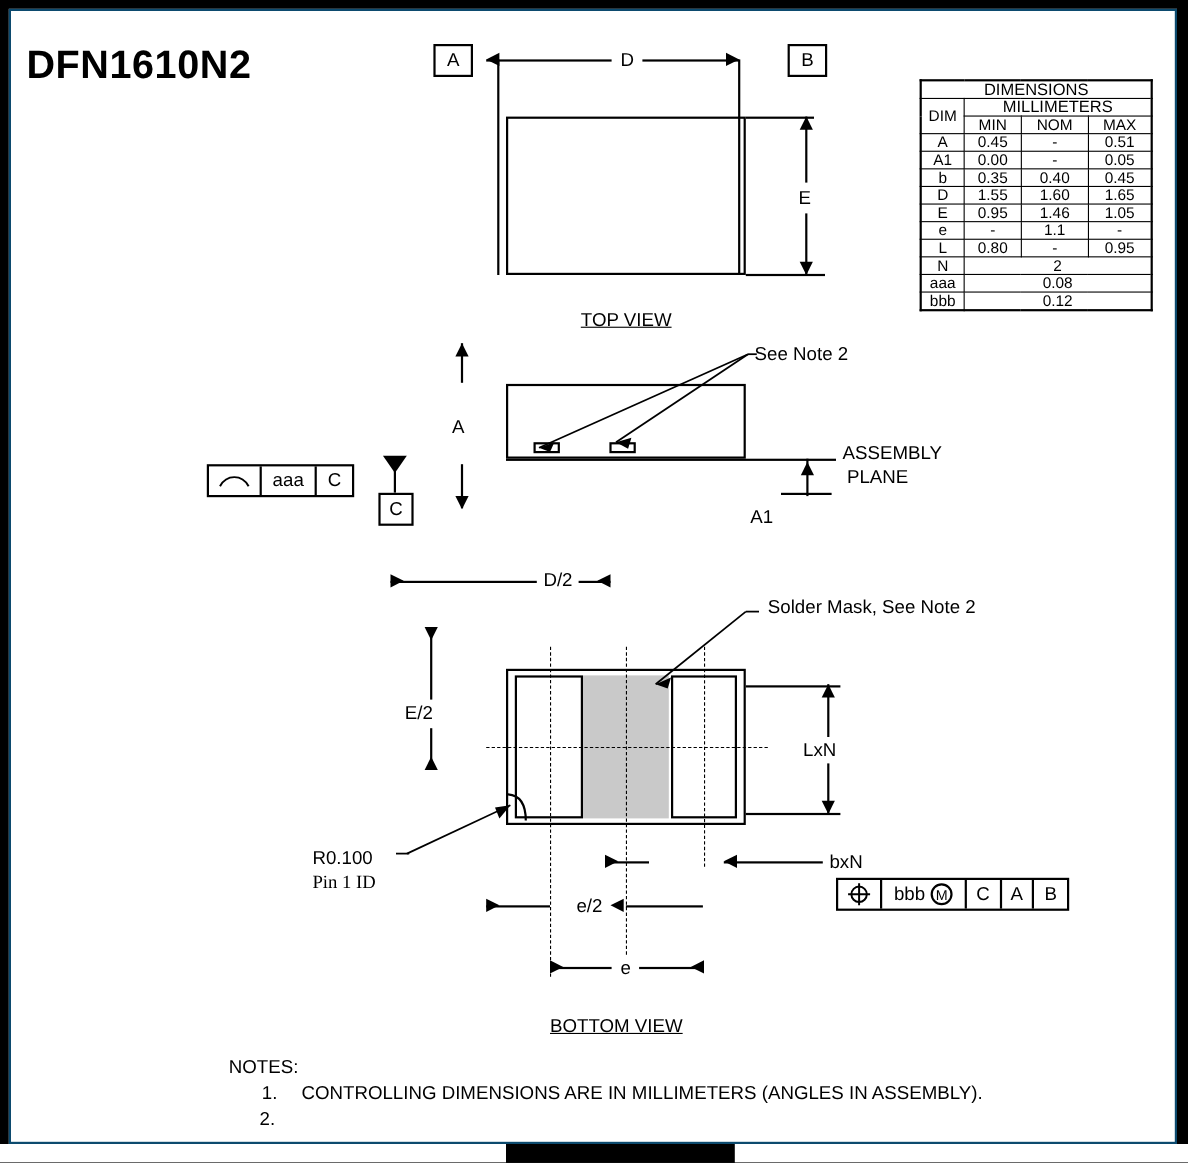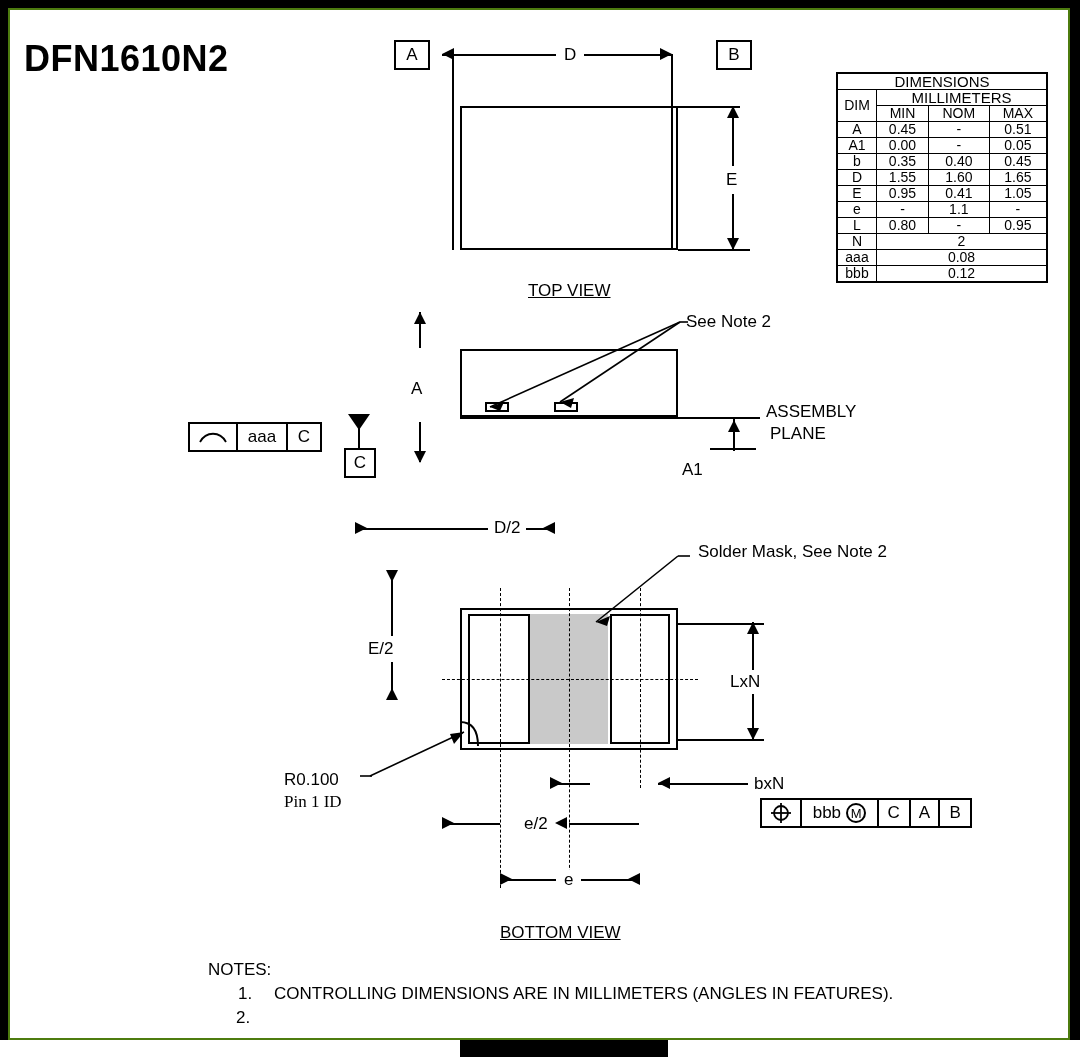--- a/index.html
+++ b/index.html
@@ -1,18 +1,18 @@
 <!DOCTYPE html>
 <html><head>
 <meta charset="utf-8">
 <style>
   html,body{margin:0;padding:0;background:#000;}
   body{width:1080px;height:1057px;font-family:"Liberation Sans",sans-serif;}
   #page{position:relative;width:1080px;height:1057px;background:#000;overflow:hidden;}
-  #sheet{position:absolute;left:8px;top:8px;width:1062px;height:1032px;background:#fff;border:2px solid #4d7c0f;box-sizing:border-box;}
+  #sheet{position:absolute;left:8px;top:8px;width:1062px;height:1032px;background:#fff;border:2px solid #0c4a6e;box-sizing:border-box;}
   .abs{position:absolute;}
   .txt{color:#000;white-space:nowrap;}
   .title{font-size:36px;font-weight:bold;letter-spacing:0.5px;}
   .lbl{font-size:17px;}
   .underline{text-decoration:underline;}
   .line{position:absolute;background:#000;}
   .hline{height:2px;}
   .vline{width:2px;}
   .box-outline{position:absolute;border:2px solid #000;box-sizing:border-box;}
   .ctrlbox{position:absolute;border:2px solid #000;box-sizing:border-box;display:flex;align-items:center;justify-content:center;font-size:17px;background:#fff;}
@@ -77,21 +77,21 @@
           </tr>
       <tr>
             <td>D</td>
             <td>1.55</td>
             <td>1.60</td>
             <td>1.65</td>
           </tr>
       <tr>
             <td>E</td>
             <td>0.95</td>
-            <td>0.41</td>
+            <td>1.46</td>
             <td>1.05</td>
           </tr>
       <tr>
             <td>e</td>
             <td>-</td>
             <td>1.1</td>
             <td>-</td>
           </tr>
       <tr>
             <td>L</td>
@@ -273,19 +273,19 @@
 
     <div class="line hline" style="left:490px;top:869px;width:140px;"></div>
     <div class="arrowhead ah-right" style="left:490px;top:863px;"></div>
     <div class="arrowhead ah-left" style="left:618px;top:863px;"></div>
     <div class="abs txt lbl" style="left:546px;top:860px;background:#fff;padding:0 8px;">e</div>
 
     <div class="abs txt lbl underline" style="left:490px;top:913px;">BOTTOM VIEW</div>
 
     <div class="abs txt notes" style="left:198px;top:950px;">NOTES:</div>
     <div class="abs txt notes" style="left:228px;top:974px;">1.</div>
-    <div class="abs txt notes" style="left:264px;top:974px;">CONTROLLING DIMENSIONS ARE IN MILLIMETERS (ANGLES IN FEATURES).</div>
+    <div class="abs txt notes" style="left:264px;top:974px;">CONTROLLING DIMENSIONS ARE IN MILLIMETERS (ANGLES IN ASSEMBLY).</div>
     <div class="abs txt notes" style="left:226px;top:998px;">2.</div>
 
   </div>
   <div class="bottomstrip" style="left:0;bottom:0;width:460px;height:17px;background:#fff;"></div>
   <div class="bottomstrip" style="left:668px;bottom:0;width:412px;height:17px;background:#fff;"></div>
 </div>
 
 </body></html>

